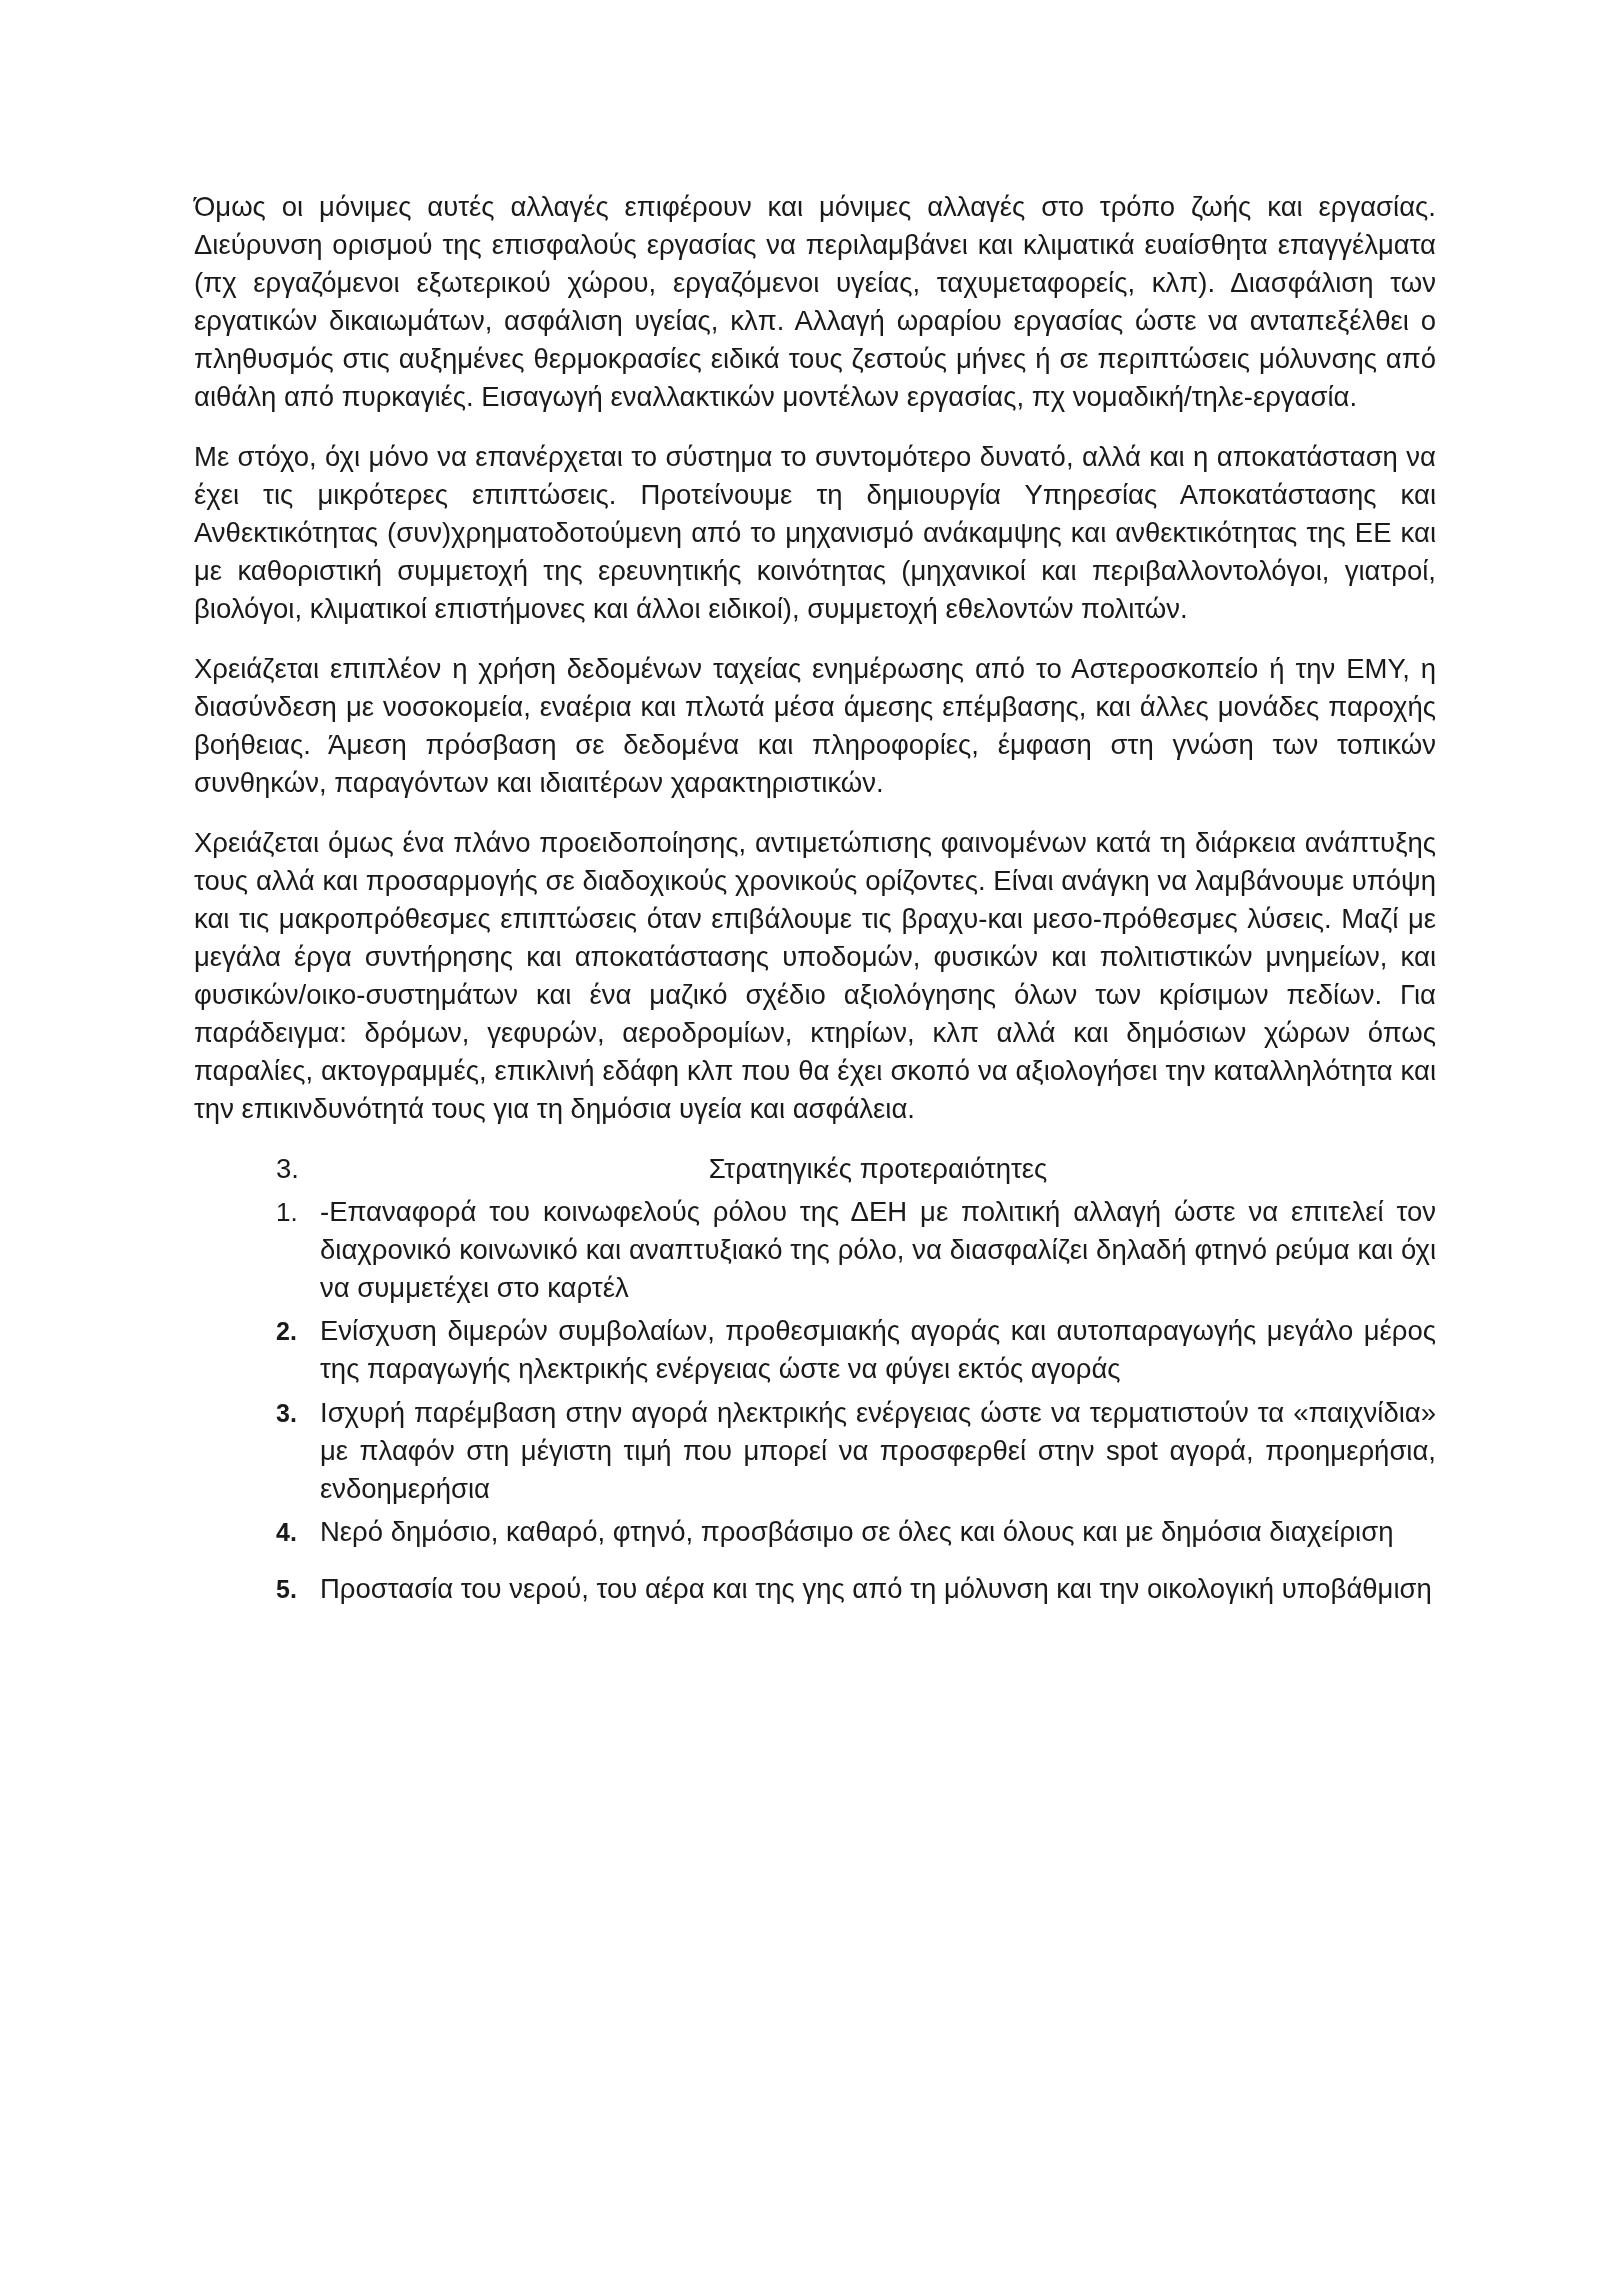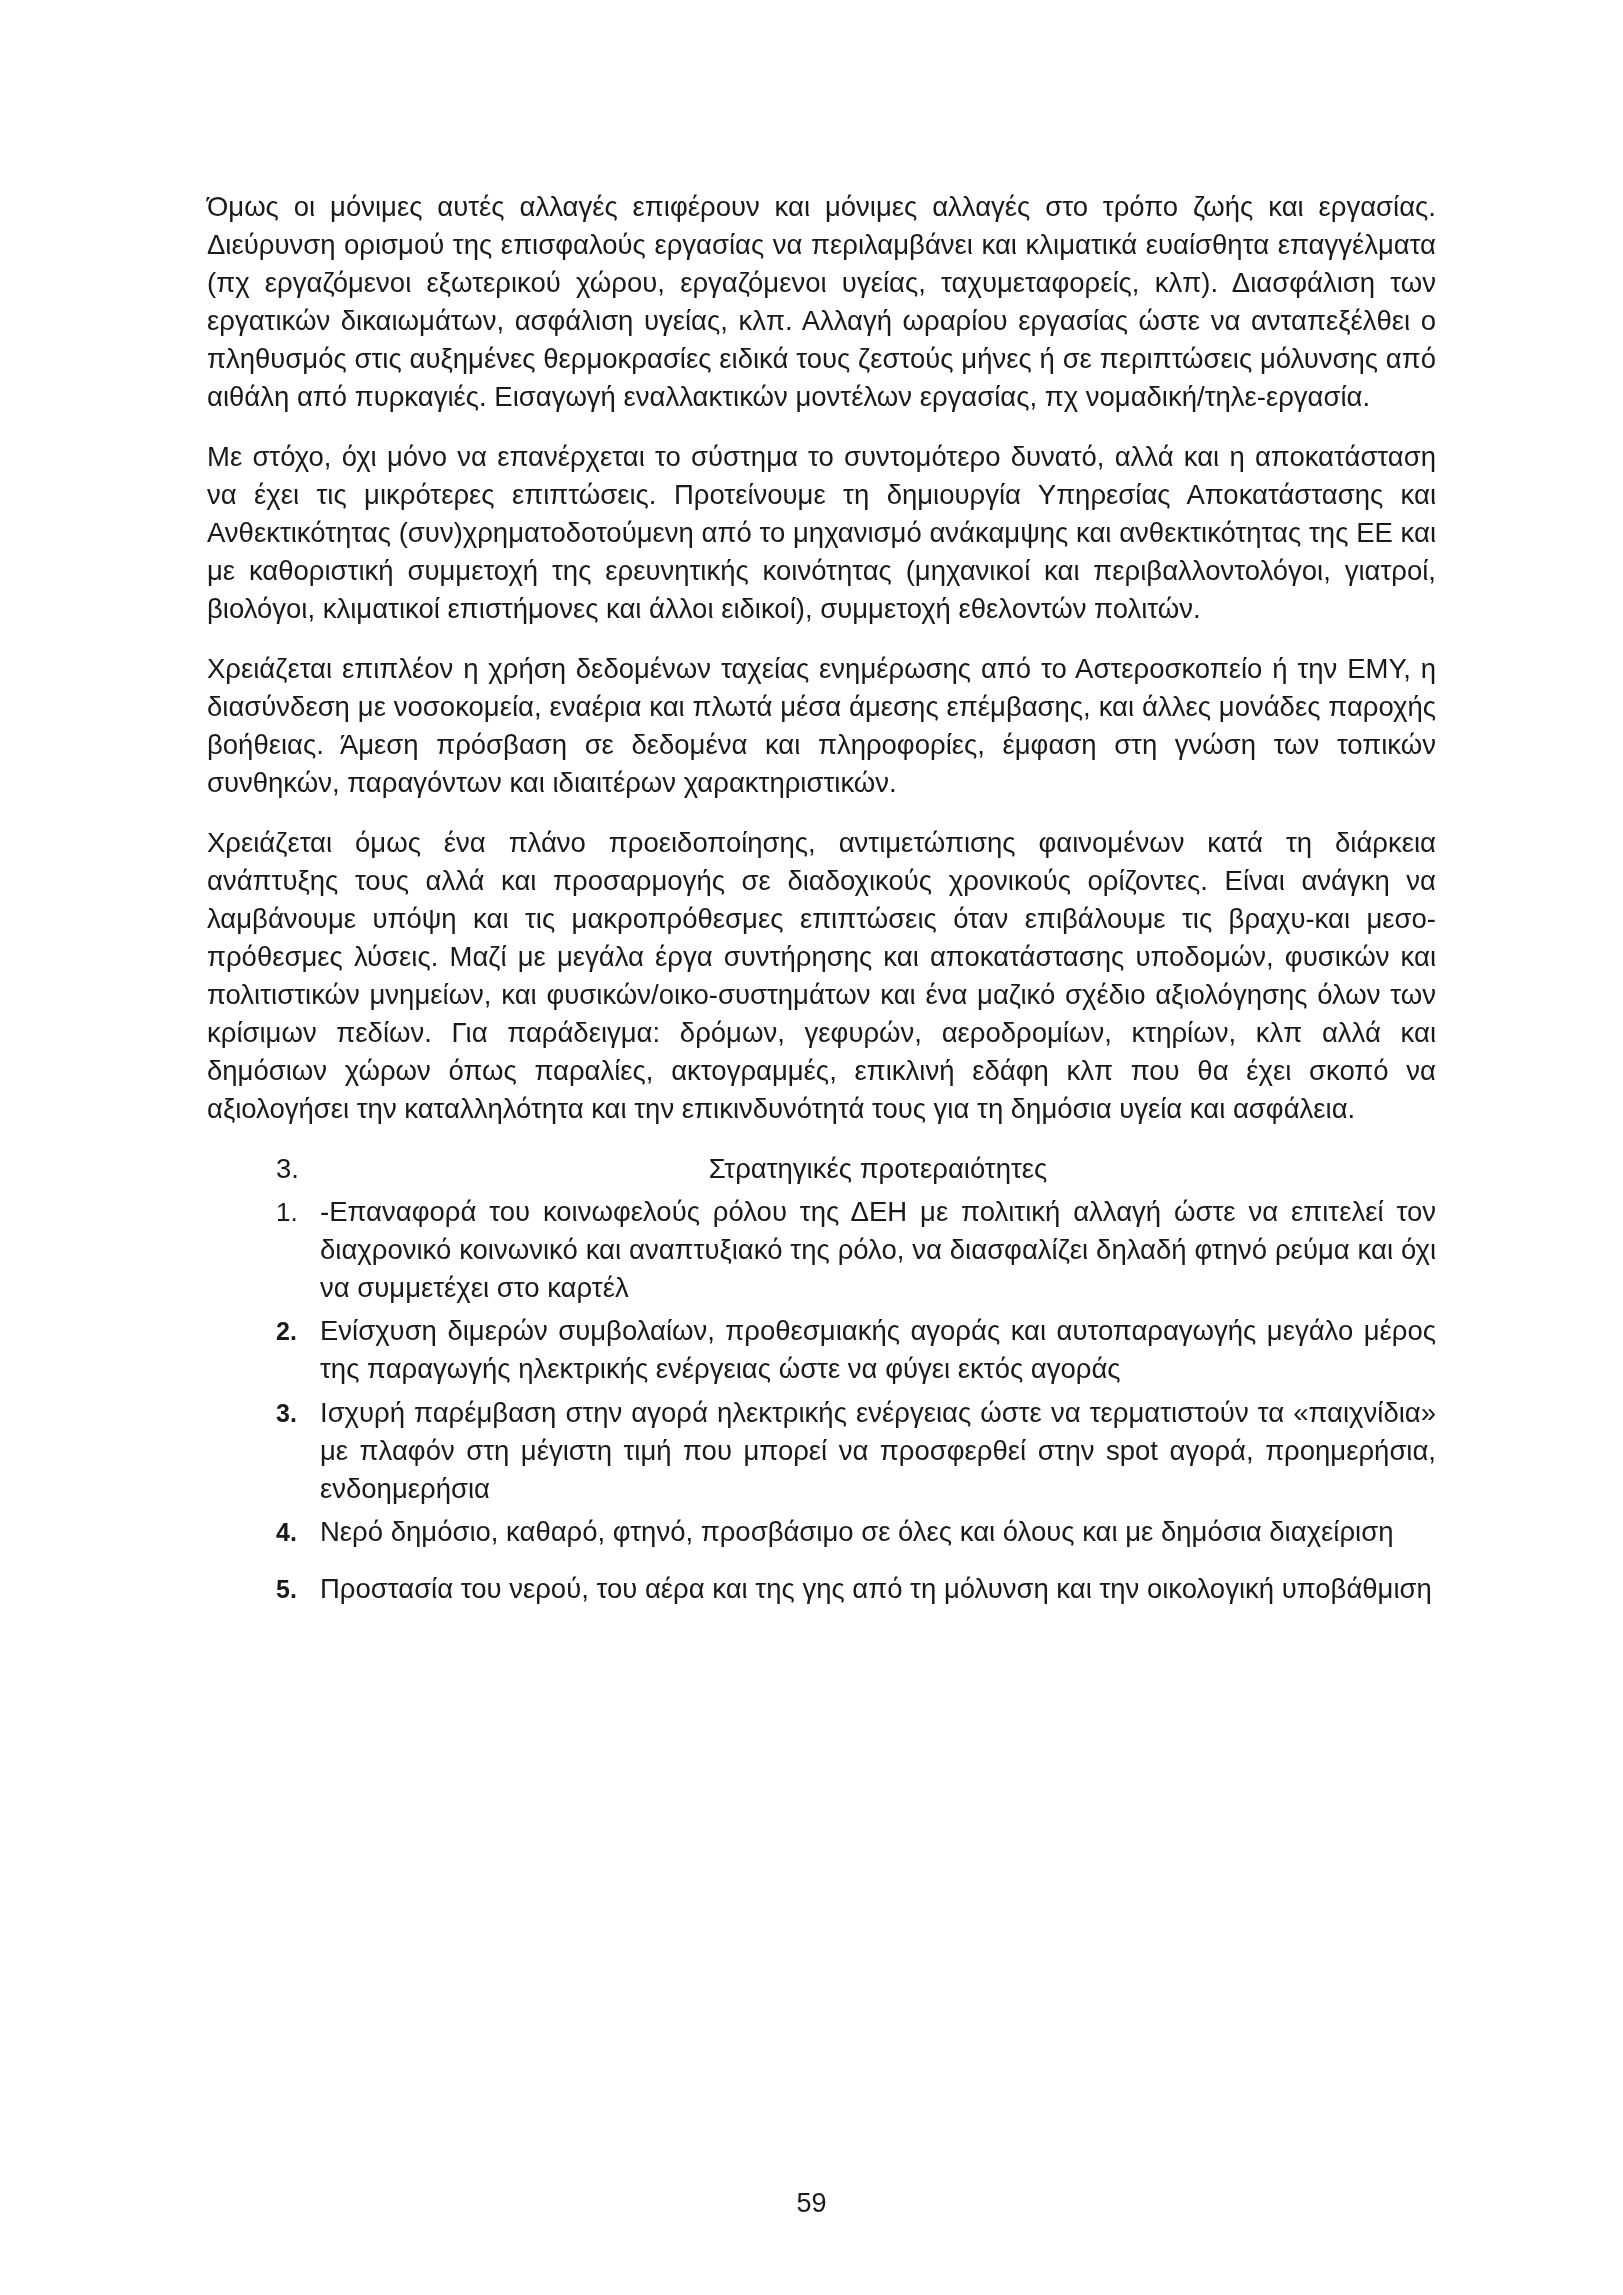--- a/index.html
+++ b/index.html
@@ -26,21 +26,21 @@
   }
   .content {
     position: absolute;
     left: 194px;
     top: 188px;
     width: 1242px;
     font-size: 27.5px;
     line-height: 38px;
   }
   p.para {
-    margin: 0 0 22px 13px;
+    margin: 0 0 22px 0;
     text-align: justify;
   }
   .heading {
     display: flex;
     margin: 0 0 5.2px 82px;
   }
   .h-num {
     flex: 0 0 44px;
   }
   .h-text {
@@ -116,15 +116,14 @@
         <span class="item-text">Νερό δημόσιο, καθαρό, φτηνό, προσβάσιμο σε όλες και όλους και με δημόσια διαχείριση</span>
       </div>
       <div class="list-item spaced">
         <span class="item-number">5.</span>
         <span class="item-text">Προστασία του νερού, του αέρα και της γης από τη μόλυνση και την οικολογική υποβάθμιση</span>
       </div>
     </div>
 
   </div>
 
-  <div class="page-number">59</div>
 </div>
 
 
 </body></html>

